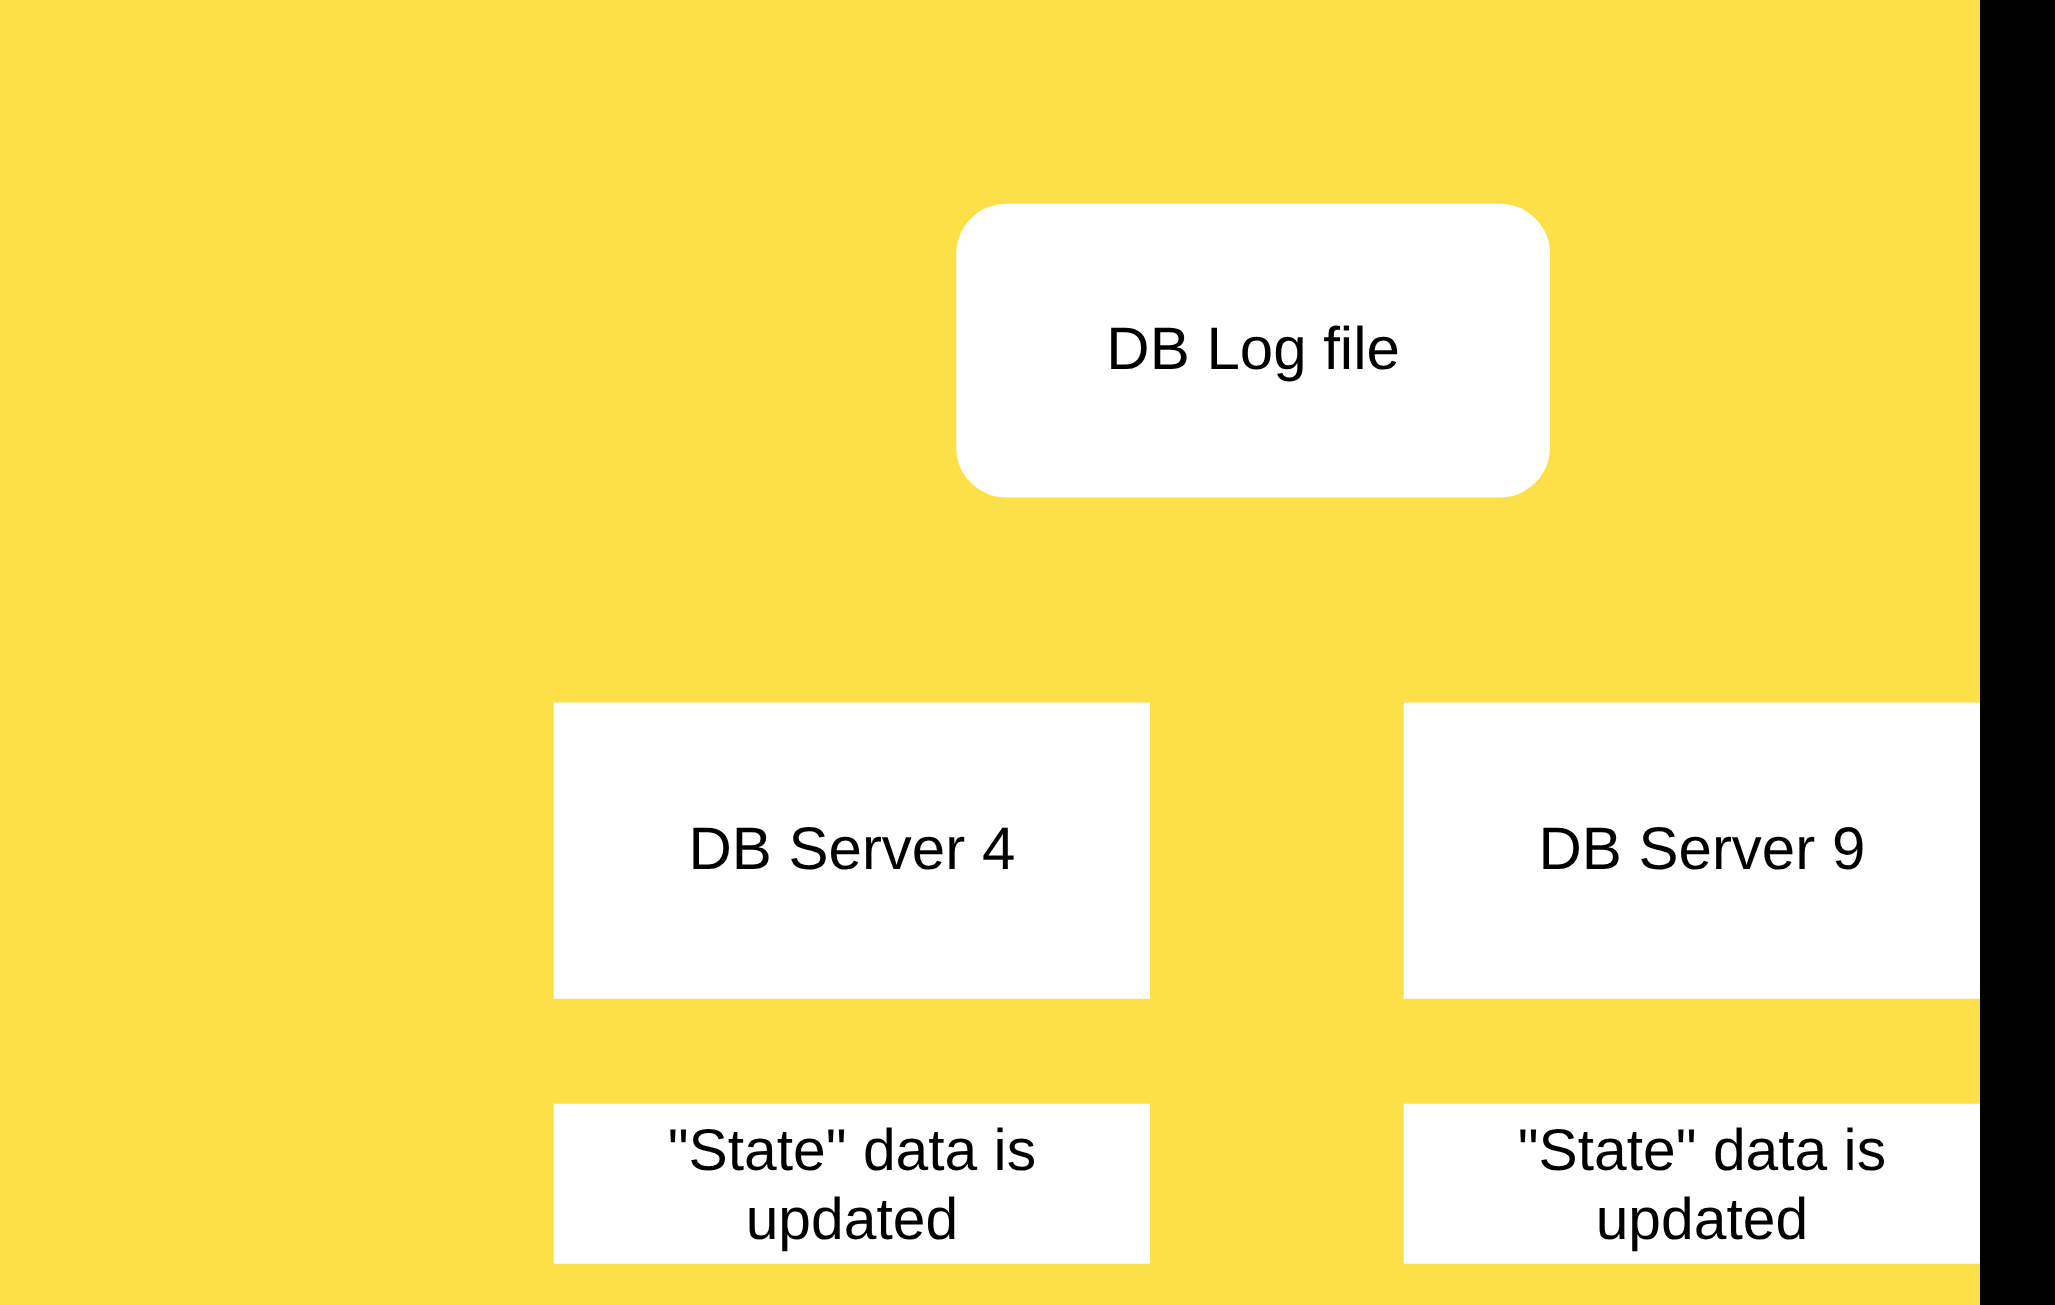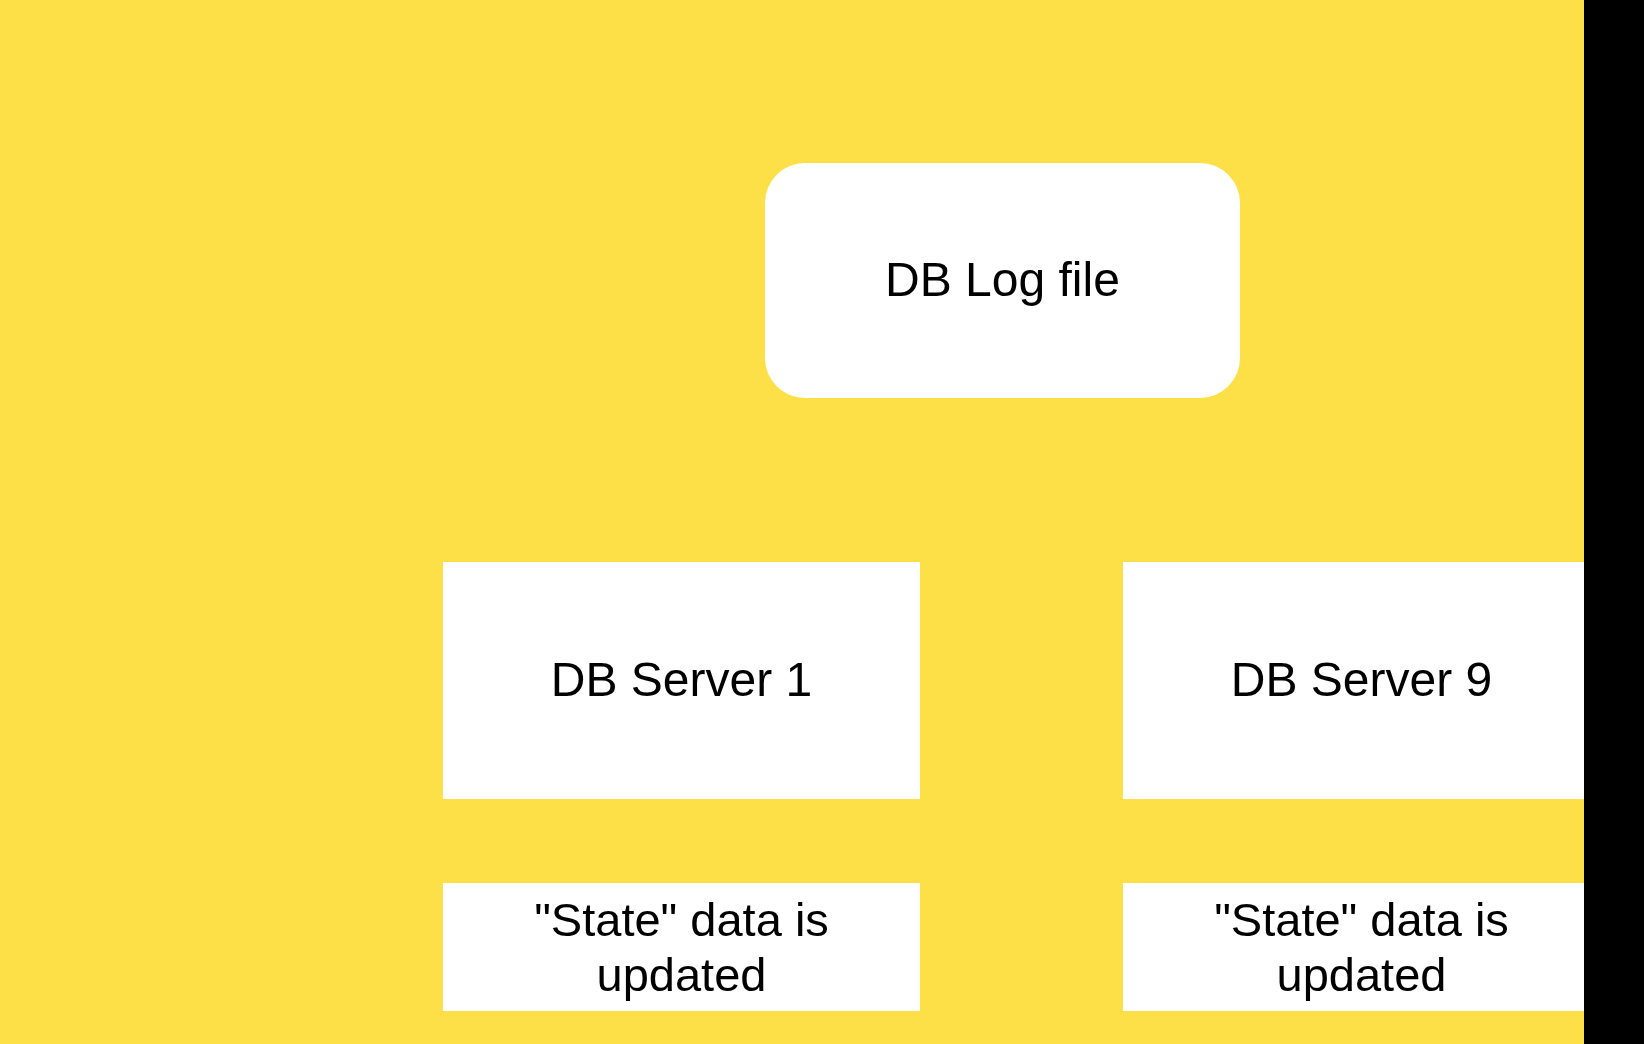--- a/index.html
+++ b/index.html
@@ -71,21 +71,21 @@
 </head>
 <body>
 
 <div class="stage">
 
   <div class="node rounded" id="node-log-file">
     <span class="label-line">DB Log file</span>
   </div>
 
   <div class="node" id="node-server-1">
-    <span class="label-line">DB Server 1</span>
+    <span class="label-line">DB Server 4</span>
   </div>
 
   <div class="node" id="node-server-2">
     <span class="label-line">DB Server 9</span>
   </div>
 
   <div class="node" id="node-state-1">
     <span class="label-line">"State" data is</span>
     <span class="label-line">updated</span>
   </div>

